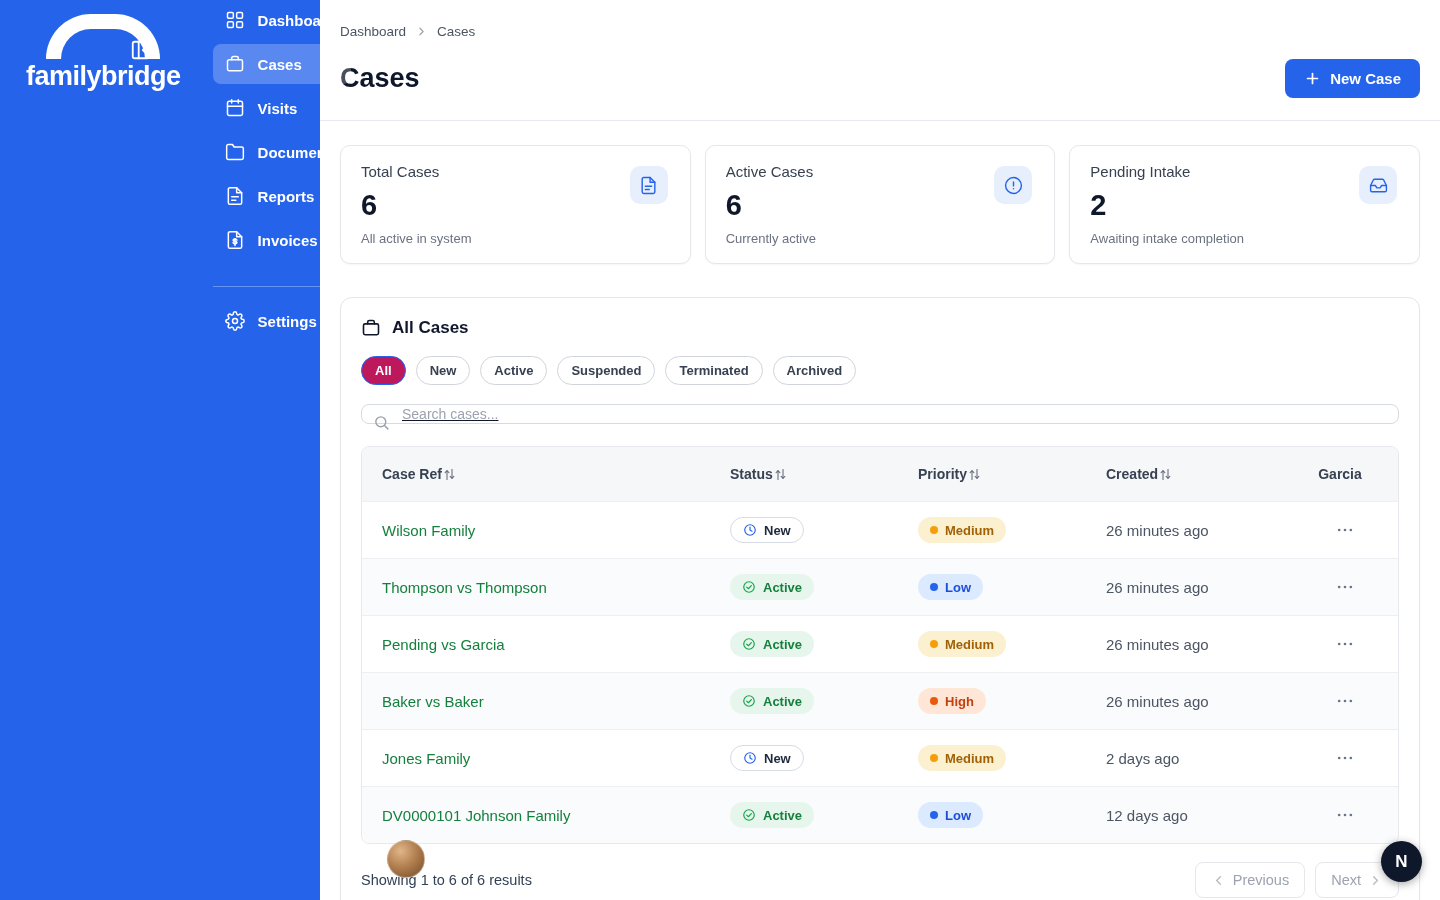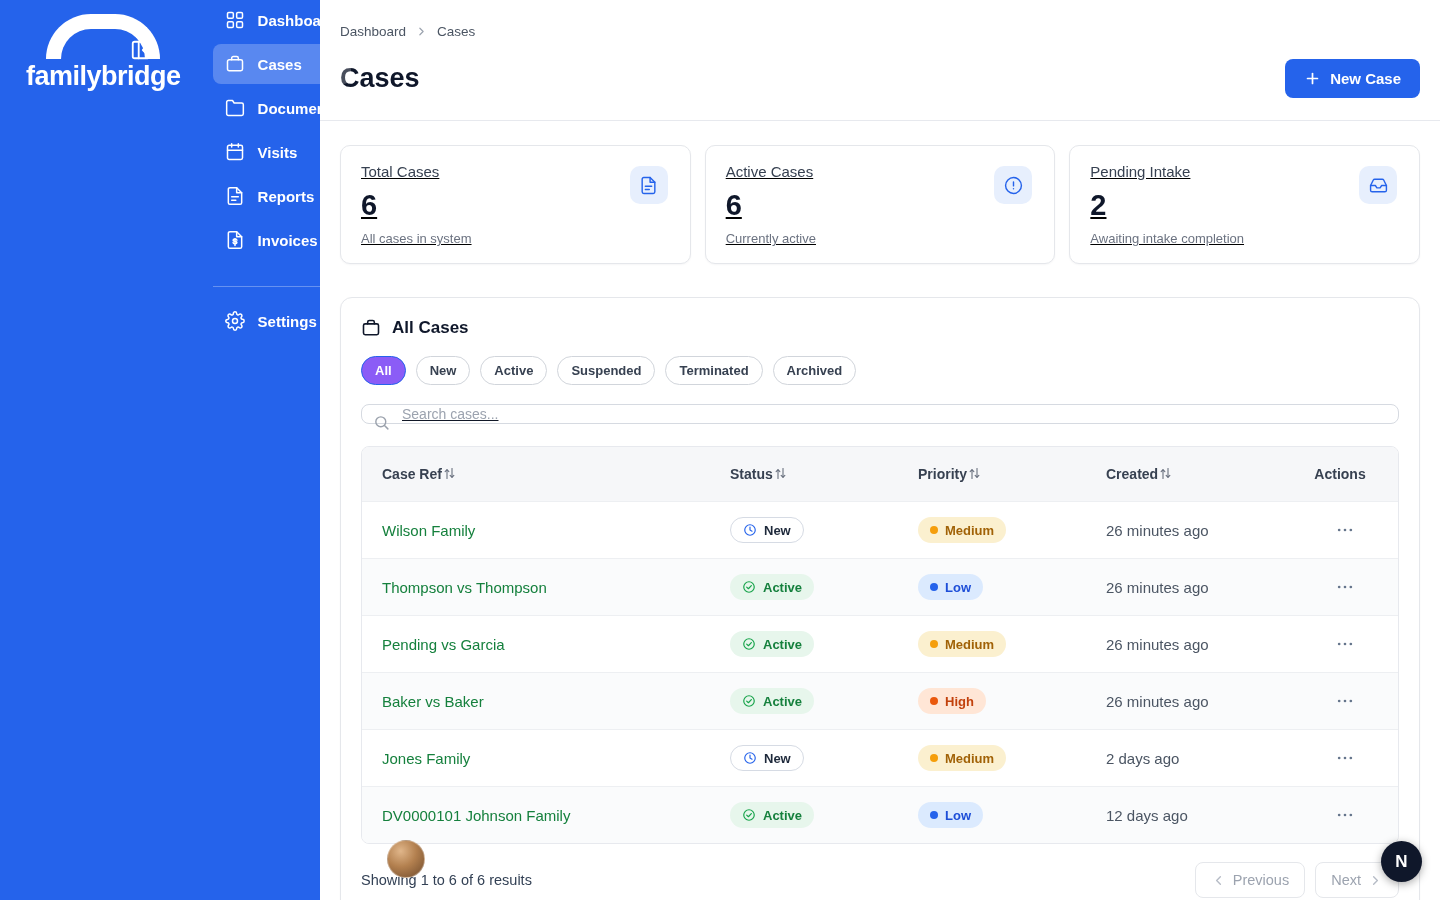--- a/index.html
+++ b/index.html
@@ -41,51 +41,51 @@
     color:#4b5563; margin-bottom:20px; }
   .crumb { cursor:pointer; }
   .crumb-sep { color:#9ca3af; display:flex; }
   .title-row { display:flex; justify-content:space-between; align-items:center; padding-bottom:22px; }
   .page-title { font-size:27px; font-weight:700; color:#0f172a; }
   .btn-primary { display:inline-flex; align-items:center; gap:9px; background:#2563eb;
     color:#fff; border:none; border-radius:8px; padding:11px 19px; font-size:15px;
     font-weight:600; cursor:pointer; }
 
   .content { flex:1; padding:24px 20px; overflow:hidden; }
-  .stats { display:flex; gap:14px;text-decoration:underline; }
+  .stats { display:flex; gap:14px; }
   .stat-card { flex:1; position:relative; border:1px solid #e5e7eb; border-radius:10px;
     padding:17px 20px; background:#fff; box-shadow:0 1px 2px rgba(16,24,40,0.04); }
   .stat-label { font-size:15px; color:#374151; margin-bottom:9px; }
   .stat-value { font-size:29px; font-weight:700; color:#0f172a; margin-bottom:9px; }
   .stat-caption { font-size:13px; color:#6b7280; }
   .stat-icon { position:absolute; top:20px; right:22px; width:38px; height:38px;
     border-radius:10px; background:#e7effd; color:#2563eb; display:flex;
     align-items:center; justify-content:center; }
 
   .panel { margin-top:33px; border:1px solid #e5e7eb; border-radius:12px; padding:20px;
     background:#fff; box-shadow:0 1px 2px rgba(16,24,40,0.04); }
   .panel-title-row { display:flex; align-items:center; gap:11px; font-size:17px;
     font-weight:700; color:#0f172a; }
   .filters { display:flex; gap:10px; margin-top:18px; }
   .filter-pill { font-size:13px; font-weight:600; padding:6px 13px; border-radius:999px;
     border:1px solid #d1d5db; color:#374151; background:#fff; cursor:pointer; }
-  .filter-pill.active { background:#8b5cf6; border-color:#2563eb; color:#fff; }
+  .filter-pill.active { background:#be185d; border-color:#2563eb; color:#fff; }
   .search-wrap { position:relative; margin-top:19px; }
   .search-input { width:100%; height:20px; border:1px solid #d6dae1; border-radius:8px;
     padding:0 14px 0 40px; font-size:14px; color:#111827; outline:none;
     font-family:"Liberation Sans", sans-serif;text-decoration:underline; }
   .search-input::placeholder { color:#9ca3af; }
   .search-icon { position:absolute; left:12px; top:10px; color:#9aa1ac; }
 
   .table-wrap { margin-top:22px; border:1px solid #e7e9ee; border-radius:8px; overflow:hidden; }
   table { width:100%; border-collapse:collapse; table-layout:fixed; }
   thead th { background:#f6f7f9; font-size:14px; font-weight:700; color:#374151;
     text-align:left; padding:19px 10px 19px 20px; cursor:pointer; }
   thead th.col-actions { text-align:center; padding-left:10px; cursor:default; }
-  .th-inner { display:inline-flex; align-items:flex-start; gap:0; }
+  .th-inner { display:inline-flex; align-items:center; gap:0; }
   .sort-icon { color:#6b7280; display:flex; }
   tbody td { padding:14px 10px 14px 20px; border-top:1px solid #edeff2; font-size:15px;
     vertical-align:middle; }
   tbody tr:nth-child(even) { background:#fafbfc; }
   .case-link { color:#15803d; text-decoration:none; cursor:pointer; }
   .created-cell { color:#4b5563; }
   .actions-cell { text-align:center; }
   .row-menu-btn { background:none; border:none; color:#64748b; cursor:pointer;
     padding:4px 8px; display:inline-flex; }
 
@@ -148,32 +148,32 @@
     </div>
     <div class="nav-item active">
       <svg width="20" height="20" viewBox="0 0 24 24" fill="none" stroke="currentColor" stroke-width="1.8" stroke-linecap="round" stroke-linejoin="round">
           <rect x="3" y="7" width="18" height="13" rx="2"></rect>
           <path d="M8 7V5a2 2 0 0 1 2-2h4a2 2 0 0 1 2 2v2"></path>
         </svg>
       <span>Cases</span>
     </div>
     <div class="nav-item">
       <svg width="20" height="20" viewBox="0 0 24 24" fill="none" stroke="currentColor" stroke-width="1.8" stroke-linecap="round" stroke-linejoin="round">
-          <path d="M22 19a2 2 0 0 1-2 2H4a2 2 0 0 1-2-2V5a2 2 0 0 1 2-2h5l2 3h9a2 2 0 0 1 2 2z"></path>
-        </svg>
-      <span>Documents</span>
-    </div>
-    <div class="nav-item">
-      <svg width="20" height="20" viewBox="0 0 24 24" fill="none" stroke="currentColor" stroke-width="1.8" stroke-linecap="round" stroke-linejoin="round">
           <rect x="3" y="4" width="18" height="17" rx="2"></rect>
           <line x1="16" y1="2" x2="16" y2="6"></line>
           <line x1="8" y1="2" x2="8" y2="6"></line>
           <line x1="3" y1="10" x2="21" y2="10"></line>
         </svg>
       <span>Visits</span>
+    </div>
+    <div class="nav-item">
+      <svg width="20" height="20" viewBox="0 0 24 24" fill="none" stroke="currentColor" stroke-width="1.8" stroke-linecap="round" stroke-linejoin="round">
+          <path d="M22 19a2 2 0 0 1-2 2H4a2 2 0 0 1-2-2V5a2 2 0 0 1 2-2h5l2 3h9a2 2 0 0 1 2 2z"></path>
+        </svg>
+      <span>Documents</span>
     </div>
     <div class="nav-item">
       <svg width="20" height="20" viewBox="0 0 24 24" fill="none" stroke="currentColor" stroke-width="1.8" stroke-linecap="round" stroke-linejoin="round">
           <path d="M14 2H6a2 2 0 0 0-2 2v16a2 2 0 0 0 2 2h12a2 2 0 0 0 2-2V8z"></path>
           <polyline points="14 2 14 8 20 8"></polyline>
           <line x1="8" y1="13" x2="16" y2="13"></line>
           <line x1="8" y1="17" x2="13" y2="17"></line>
         </svg>
       <span>Reports</span>
     </div>
@@ -234,21 +234,21 @@
       </button>
     </div>
   </div>
 
   <div class="content">
 
     <section class="stats">
       <div class="stat-card">
         <div class="stat-label">Total Cases</div>
         <div class="stat-value">6</div>
-        <div class="stat-caption">All cases in system</div>
+        <div class="stat-caption">All active in system</div>
         <div class="stat-icon">
           <svg width="19" height="19" viewBox="0 0 24 24" fill="none" stroke="currentColor" stroke-width="1.8" stroke-linecap="round" stroke-linejoin="round">
               <path d="M14 2H6a2 2 0 0 0-2 2v16a2 2 0 0 0 2 2h12a2 2 0 0 0 2-2V8z"></path>
               <polyline points="14 2 14 8 20 8"></polyline>
               <line x1="8" y1="13" x2="16" y2="13"></line>
               <line x1="8" y1="17" x2="13" y2="17"></line>
             </svg>
         </div>
       </div>
       <div class="stat-card">
@@ -353,21 +353,21 @@
                     <span class="sort-icon">
                       <svg width="15" height="15" viewBox="0 0 24 24" fill="none" stroke="currentColor" stroke-width="1.8" stroke-linecap="round" stroke-linejoin="round">
                         <path d="M8 20V6"></path>
                         <path d="m5 9 3-3 3 3"></path>
                         <path d="M16 4v14"></path>
                         <path d="m13 15 3 3 3-3"></path>
                       </svg>
                     </span>
                   </span></th>
               <th class="col-actions"><span class="th-inner">
-                    <span>Actions</span>
+                    <span>Garcia</span>
                   </span></th>
             </tr>
           </thead>
           <tbody>
             <tr>
               <td><a class="case-link">Wilson Family</a></td>
               <td><span class="status-badge status-new">
                     <span class="badge-icon">
                       <svg width="14" height="14" viewBox="0 0 24 24" fill="none" stroke="currentColor" stroke-width="2" stroke-linecap="round" stroke-linejoin="round">
                         <circle cx="12" cy="12" r="9"></circle>

